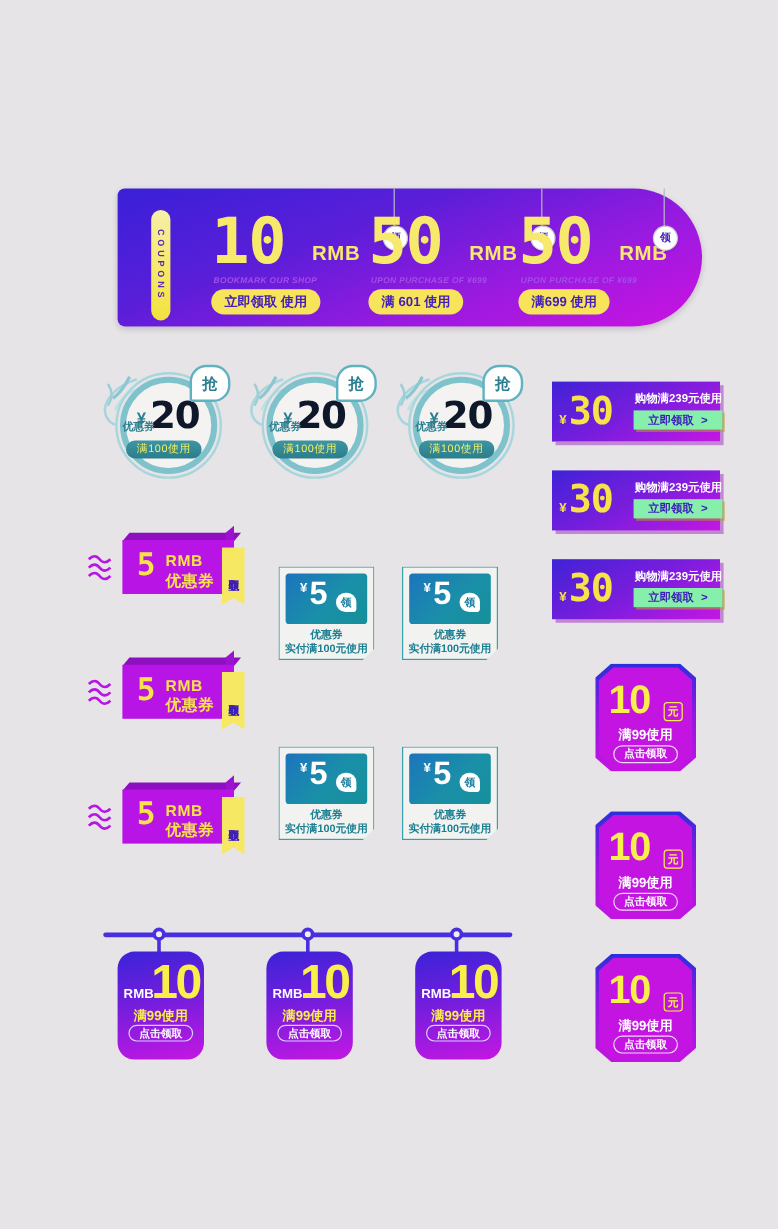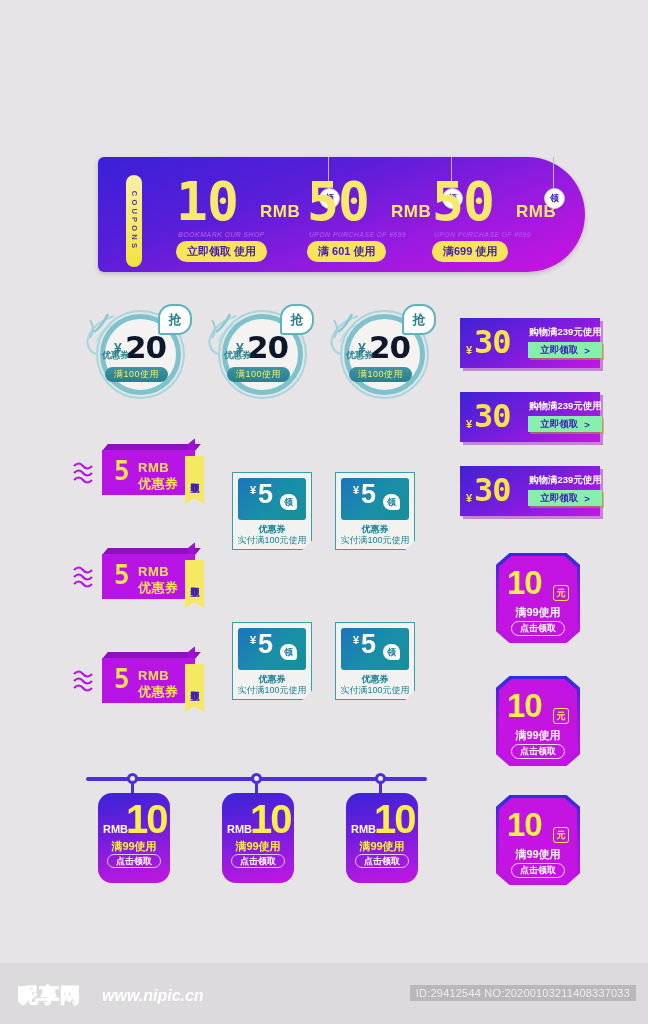--- a/index.html
+++ b/index.html
@@ -165,21 +165,21 @@
     border-radius:3px;
   }
   .t5c .yen{position:absolute;left:18px;top:12px;font-size:11px;color:#fff;font-weight:bold;}
   .t5c .n{position:absolute;left:26px;top:9px;font-size:27px;color:#fff;font-weight:bold;line-height:1;}
   .t5c .bub{
     position:absolute;left:48px;top:22px;width:17px;height:16px;border-radius:8px 8px 3px 8px;
     background:#fff;display:flex;align-items:center;justify-content:center;
     font-size:9px;color:#1a7fa0;font-weight:bold;
   }
   .t5c .l1{position:absolute;left:0;top:51px;width:80px;text-align:center;font-size:9px;color:#1a7f92;font-weight:bold;}
-  .t5c .l2{position:absolute;left:0;top:62px;width:80px;text-align:center;font-size:9px;color:#1a7f92;font-weight:normal;}
+  .t5c .l2{position:absolute;left:0;top:62px;width:80px;text-align:center;font-size:9px;color:#1a7f92;font-weight:bold;}
 
   
   .oct{position:absolute;width:84px;height:90px;}
   .oct .out{
     position:absolute;inset:0;
     background:linear-gradient(180deg,#2a30dc 0%,#8f18e0 45%,#c414e2 100%);
     clip-path:polygon(16% 0,84% 0,100% 13%,100% 87%,84% 100%,16% 100%,0 87%,0 13%);
   }
   .oct .in{
     position:absolute;left:3px;top:3px;right:3px;bottom:3px;
@@ -499,19 +499,14 @@
     <div class="stem"></div>
     <div class="hole1"></div>
     <div class="hole2"></div>
     <div class="card"></div>
     <div class="rmb">RMB</div>
     <div class="n">10</div>
     <div class="sub">满99使用</div>
     <div class="btn">点击领取</div>
   </div>
 
-  <div id="footer">
-    <div id="wm-logo">昵享网</div>
-    <div id="wm-url">www.nipic.cn</div>
-    <div id="wm-id">ID:29412544 NO:20200103211408337033</div>
-  </div>
 
 </div>
 
 </body></html>

